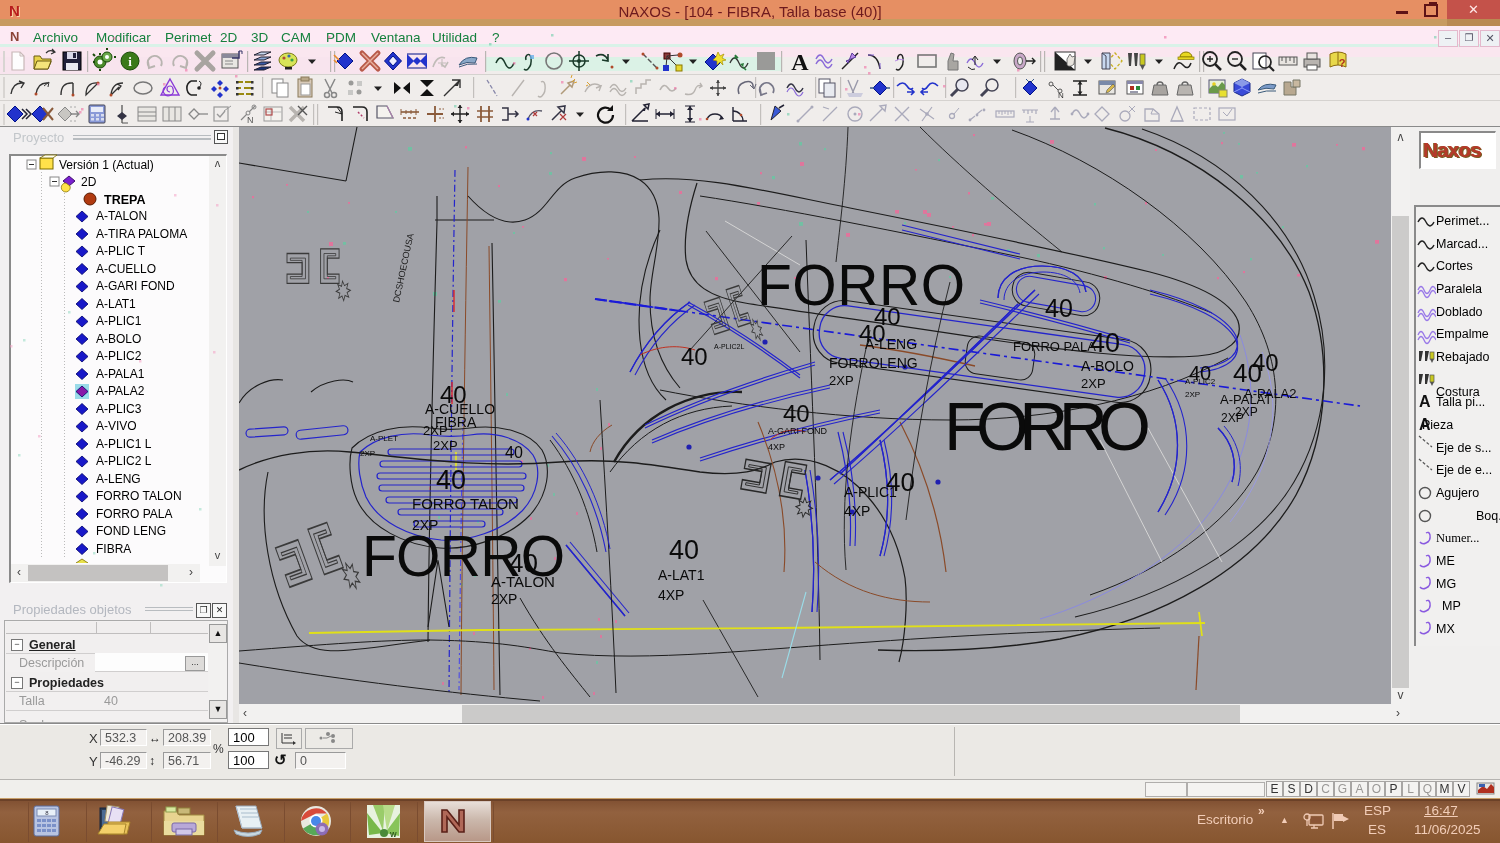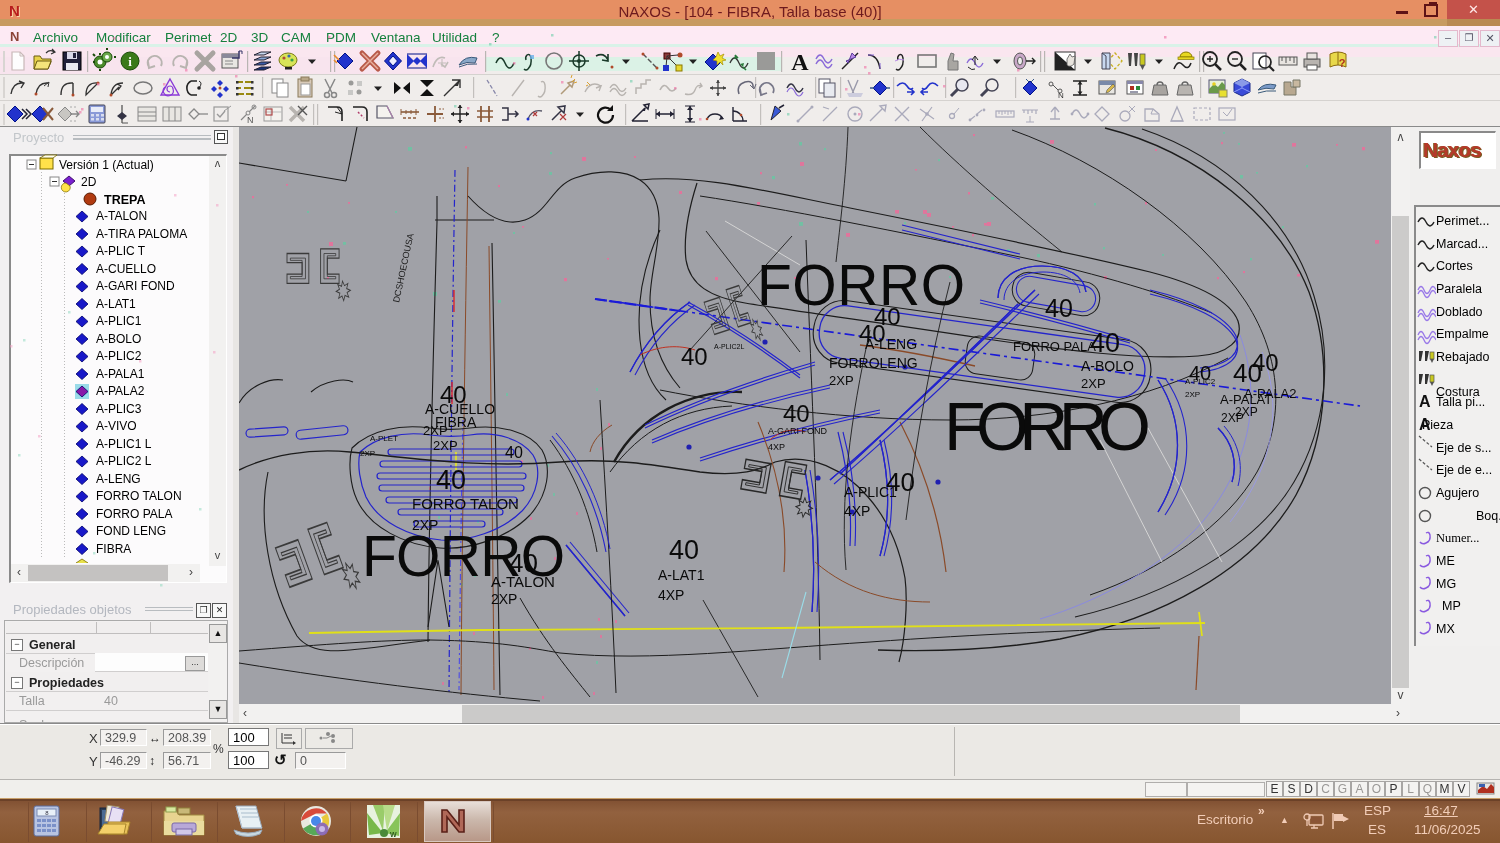--- a/index.html
+++ b/index.html
@@ -831,21 +831,21 @@
 <div class="abs" style="left:196px;top:603px;width:13px;height:13px;border:1px solid #555;background:#f8f8f8;font-size:9px;text-align:center;line-height:12px;color:#222;">❐</div>
 <div class="abs" style="left:212px;top:603px;width:13px;height:13px;border:1px solid #555;background:#f8f8f8;font-size:9px;text-align:center;line-height:12px;color:#222;">✕</div>
 <div class="abs" style="left:4px;top:620px;width:224px;height:103px;background:#f2f0f0;border:1px solid #aaa;box-sizing:border-box;" id="propbox"></div>
 
 <div class="abs" style="left:6px;top:622px;width:202px;height:11px;background:#f0eeee;border-bottom:1px solid #c0bebe;"></div>
 <div class="abs" style="left:96px;top:622px;width:1px;height:11px;background:#c0bebe;"></div>
 <div class="abs" style="left:150px;top:622px;width:1px;height:11px;background:#c0bebe;"></div>
 
 <div class="abs" style="left:6px;top:634px;width:202px;height:19px;background:#f1efef;border-bottom:1px solid #d0cece;"></div>
 <div class="abs" style="left:11px;top:639px;width:10px;height:10px;border:1px solid #777;background:#fff;font-size:9px;line-height:9px;text-align:center;color:#333;">−</div>
-<div class="abs" style="left:29px;top:638px;font-size:12.5px;color:#222;font-weight:bold;">General</div>
+<div class="abs" style="left:29px;top:638px;font-size:12.5px;color:#222;font-weight:bold;text-decoration:underline;">General</div>
 
 <div class="abs" style="left:95px;top:653px;width:113px;height:18px;background:#fdfdfd;border-bottom:1px solid #d0cece;"></div>
 <div class="abs" style="left:19px;top:656px;font-size:12.5px;color:#9a9a9a;">Descripción</div>
 <div class="abs" style="left:185px;top:656px;width:18px;height:13px;background:#dedcda;border:1px solid #999;font-size:9px;text-align:center;line-height:11px;color:#333;">...</div>
 
 <div class="abs" style="left:6px;top:672px;width:202px;height:19px;background:#f1efef;border-bottom:1px solid #d0cece;"></div>
 <div class="abs" style="left:11px;top:677px;width:10px;height:10px;border:1px solid #777;background:#fff;font-size:9px;line-height:9px;text-align:center;color:#333;">−</div>
 <div class="abs" style="left:29px;top:676px;font-size:12.5px;color:#222;font-weight:bold;">Propiedades</div>
 
 <div class="abs" style="left:19px;top:694px;font-size:12.5px;color:#9a9a9a;">Talla</div>
@@ -1265,21 +1265,21 @@
   <path d="M4 382 q2 3 6 1 q5 -2 4 -8 q-1 -4 -4 -2"></path>
   <path d="M4 405 q2 3 6 1 q5 -2 4 -8 q-1 -4 -4 -2"></path>
   <path d="M4 427 q2 3 6 1 q5 -2 4 -8 q-1 -4 -4 -2"></path>
  </g>
 </svg>
 
 <div class="abs" style="left:0;top:724px;width:1500px;height:55px;background:#ebe9e5;border-top:1px solid #fff;" id="statusbar"></div>
 <div class="abs" style="left:0;top:723px;width:1500px;height:1px;background:#8a8a8a;"></div>
 
 <div class="abs" style="left:89px;top:731px;font-size:13px;color:#333;">X</div>
-<div class="abs" style="left:100px;top:729px;width:47px;height:17px;background:#f3f1ef;border:1px solid #9a9a9a;border-right-color:#fff;border-bottom-color:#fff;font-size:12.5px;color:#555;line-height:17px;padding-left:4px;box-sizing:border-box;">329.9</div>
+<div class="abs" style="left:100px;top:729px;width:47px;height:17px;background:#f3f1ef;border:1px solid #9a9a9a;border-right-color:#fff;border-bottom-color:#fff;font-size:12.5px;color:#555;line-height:17px;padding-left:4px;box-sizing:border-box;">532.3</div>
 <div class="abs" style="left:149px;top:731px;font-size:12px;color:#222;">↔</div>
 <div class="abs" style="left:163px;top:729px;width:48px;height:17px;background:#f3f1ef;border:1px solid #9a9a9a;border-right-color:#fff;border-bottom-color:#fff;font-size:12.5px;color:#555;line-height:17px;padding-left:4px;box-sizing:border-box;">208.39</div>
 <div class="abs" style="left:213px;top:742px;font-size:12px;color:#333;">%</div>
 <div class="abs" style="left:228px;top:728px;width:41px;height:18px;background:#fff;border:1px solid #777;font-size:13px;color:#000;line-height:17px;padding-left:4px;box-sizing:border-box;">100</div>
 <div class="abs" style="left:276px;top:728px;width:24px;height:19px;border:1px solid #aaa;background:#eceae6;"></div>
 <svg class="abs" style="left:280px;top:731px;" width="16" height="14">
     <path d="M2 2 v10 h11" stroke="#333" fill="none"></path>
     <path d="M4 4 h8 M4 7 h8" stroke="#333"></path>
     <path d="M13 10 l3 2 l-3 2z" fill="#333"></path>
   </svg>

